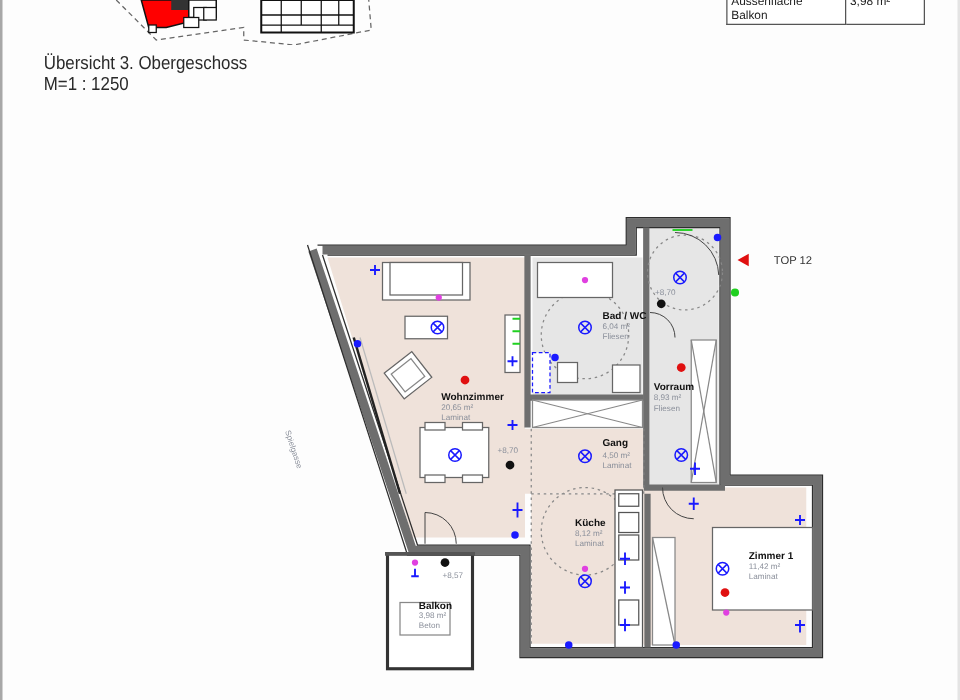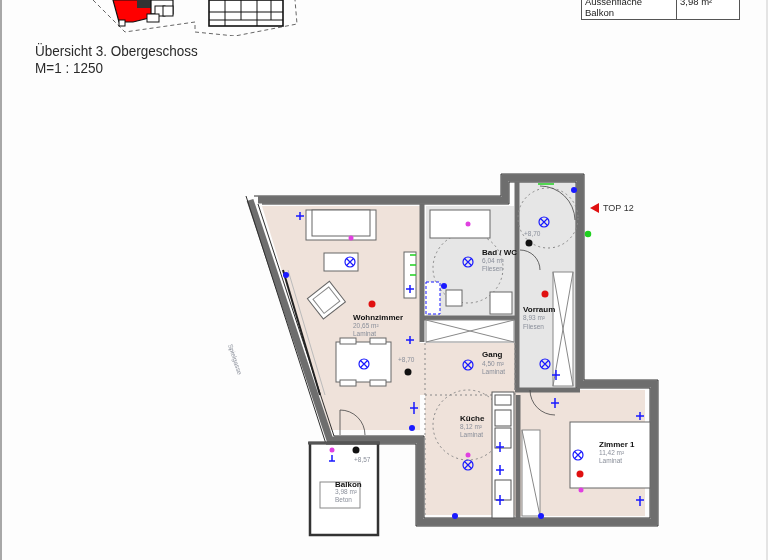--- a/index.html
+++ b/index.html
@@ -8,21 +8,21 @@
   .page-edge-r { position:absolute; left:766px; top:0; width:2px; height:560px; background:#e4e4e4; }
   .overview { position:absolute; left:85px; top:0; width:220px; height:36px; }
   .title { position:absolute; left:35px; top:42px; font-size:15px; line-height:17px; color:#2a2a2a; transform:scaleX(0.9); transform-origin:left top; }
   .area-table { position:absolute; left:581px; top:-6px; border-collapse:collapse; font-size:9.5px; color:#222; border:1.5px solid #222; background:#fff; }
   .area-table td { border:1px solid #555; padding:1px 3px; vertical-align:top; line-height:11px; }
   .area-table td.c1 { width:88px; }
   .area-table td.c2 { width:56px; }
   .plan { position:absolute; left:0; top:0; width:768px; height:560px; }
   .room-name { font-weight:bold; font-size:8px; fill:#111; font-family:"Liberation Sans", sans-serif; }
   .room-meta { font-size:6.5px; fill:#8a8f9a; font-family:"Liberation Sans", sans-serif; }
-  .top-marker { position:absolute; left:590px; top:203px; display:flex; align-items:center; gap:4px; font-size:9px; color:#333; }
+  .top-marker { position:absolute; left:590px; top:203px; display:flex; align-items:center; gap:20px; font-size:9px; color:#333; }
   .tri { width:0; height:0; border-top:5px solid transparent; border-bottom:5px solid transparent; border-right:9px solid #e01010; }
 </style>
 </head>
 <body>
 
 <div class="page-edge"></div>
 <div class="page-edge-r"></div>
 
 <svg class="overview" viewBox="0 0 220 36">
   <polyline points="8,0 30,22 40,32 110,22 110,32 150,36 212,24 210,0" fill="none" stroke="#666" stroke-width="1" stroke-dasharray="4,3"></polyline>

